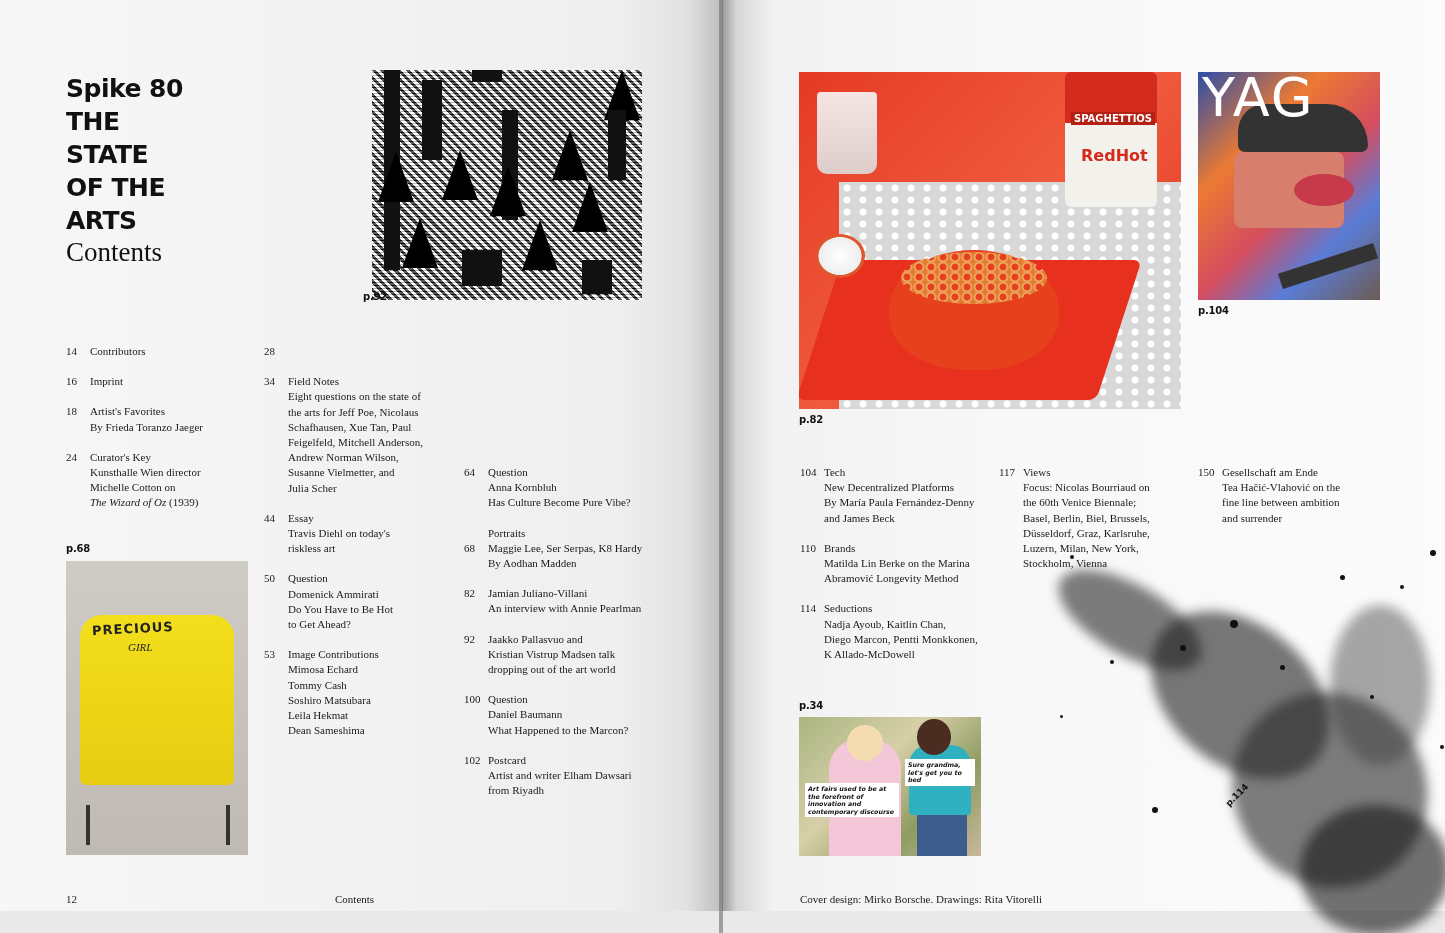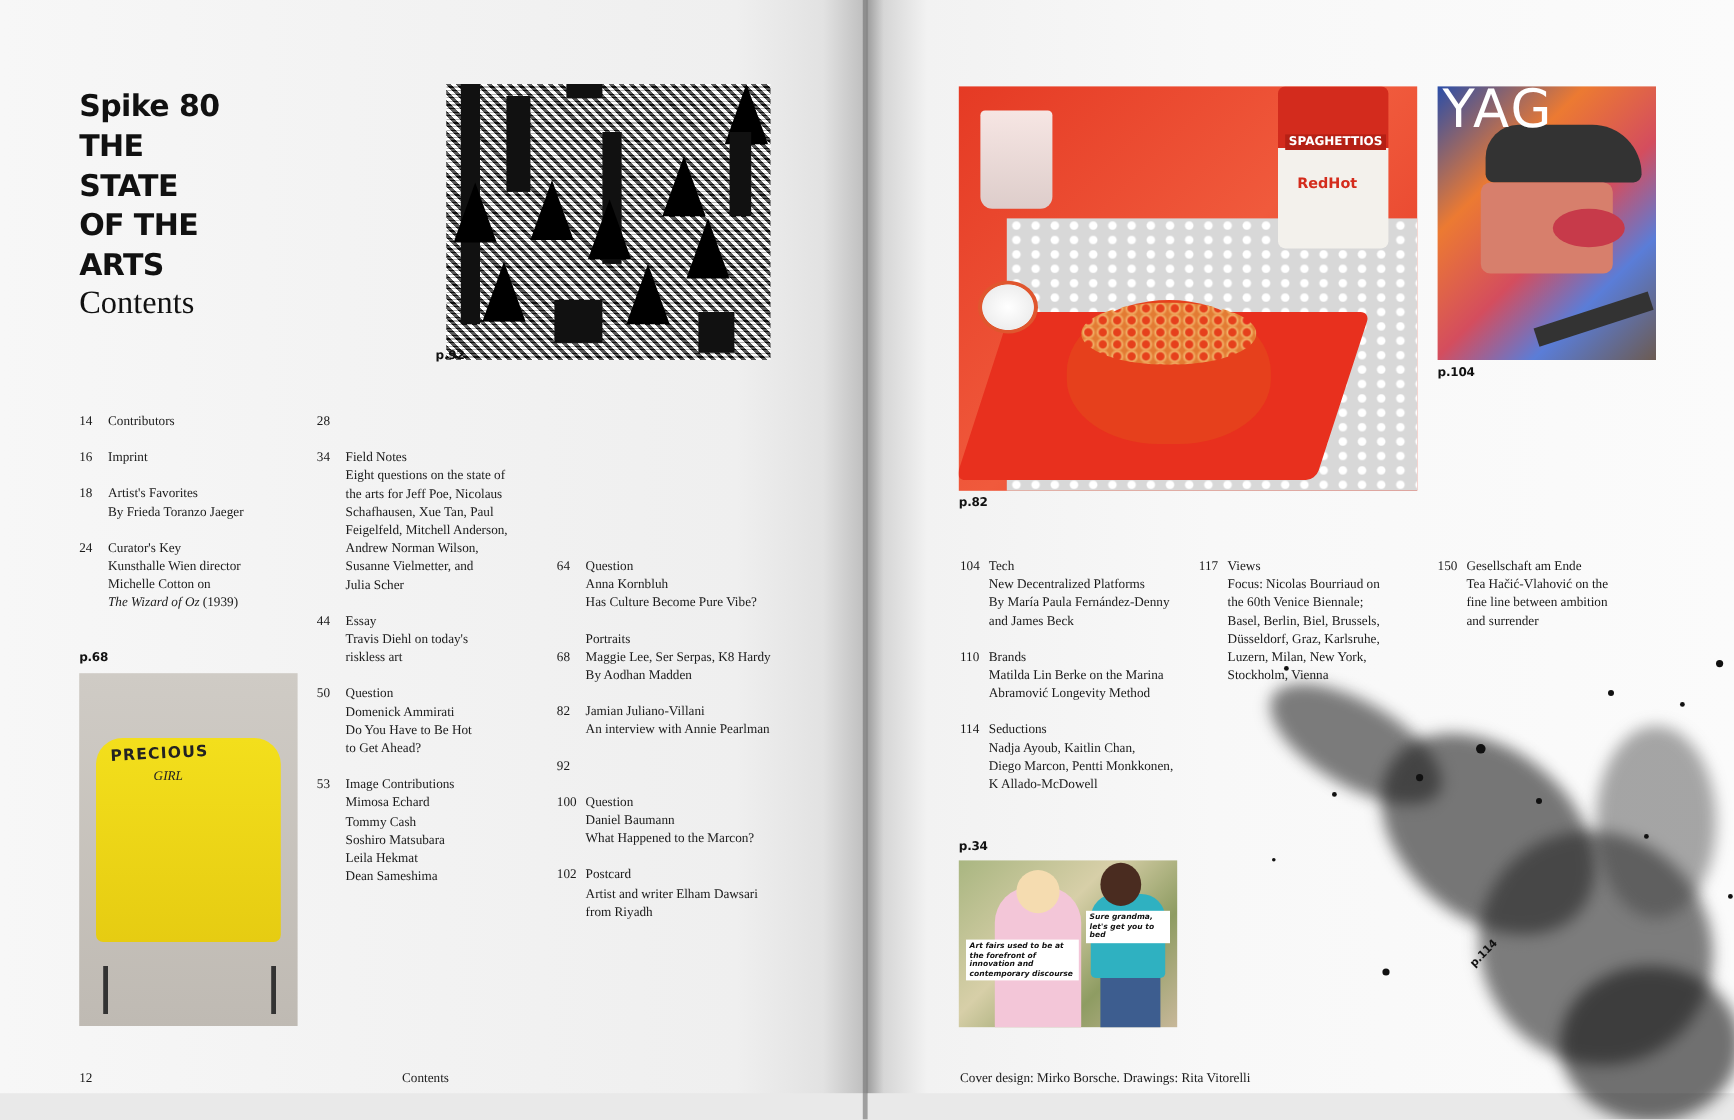--- a/index.html
+++ b/index.html
@@ -44,26 +44,26 @@
   .jacket-text2 { position: absolute; left: 62px; top: 80px; font-family: Liberation Serif, serif; font-style: italic; font-size: 11px; color: #222; }
   .jacket-leg { position: absolute; bottom: 10px; width: 4px; height: 40px; background: #333; }
 
   .img-spag { left: 799px; top: 72px; width: 382px; height: 337px; background: linear-gradient(135deg, #e53a24, #f05a3c 50%, #e23320); }
   .spag-mat { position: absolute; left: 40px; top: 110px; width: 342px; height: 227px; background: radial-gradient(circle, #fff 3px, #d8d8d8 4px) 0 0/16px 12px; }
   .spag-tray { position: absolute; left: 20px; top: 188px; width: 300px; height: 140px; background: #e8301e; border-radius: 8px; transform: skewX(-18deg); }
   .spag-bowl { position: absolute; left: 90px; top: 178px; width: 170px; height: 120px; background: #e6401c; border-radius: 50% 50% 45% 45%; }
   .spag-soup { position: absolute; left: 102px; top: 180px; width: 146px; height: 52px; background: radial-gradient(circle, transparent 3px, #f2b46a 4px, #e37b33 6px) 0 0/12px 10px; border-radius: 50%; }
   .spag-can { position: absolute; left: 266px; top: 0; width: 92px; height: 135px; background: linear-gradient(#d32b1d 0 38%, #f3f1ec 38%); border-radius: 6px; }
   .spag-can-l1 { position: absolute; left: 272px; top: 40px; font-family: "DejaVu Sans", sans-serif; font-weight: 700; font-size: 10px; color: #fff; background: #b52015; padding: 1px 3px; }
-  .spag-can-l2 { position: absolute; left: 282px; top: 74px; font-family: "DejaVu Sans", sans-serif; font-weight: 700; font-size: 12px; color: #d42c1c; }
+  .spag-can-l2 { position: absolute; left: 282px; top: 74px; font-family: "DejaVu Sans", sans-serif; font-weight: 700; font-size: 16px; color: #d42c1c; }
   .spag-glass { position: absolute; left: 18px; top: 20px; width: 60px; height: 82px; background: linear-gradient(#f8f8f8, #dcdcdc); border-radius: 4px 4px 10px 10px; opacity: .9; }
   .spag-rice { position: absolute; left: 16px; top: 162px; width: 50px; height: 44px; background: radial-gradient(#fff, #eee 60%, #e0562e 62%); border-radius: 50%; }
 
   .img-yag { left: 1198px; top: 72px; width: 182px; height: 228px; background: linear-gradient(135deg, #2b4ea8, #ec7a32 30%, #d44d5e 55%, #5a7dd8 75%, #6c5b52); }
-  .yag-title { position: absolute; left: 4px; top: -6px; font-family: "DejaVu Sans", sans-serif; font-size: 44px; color: #fff; letter-spacing: 2px; }
+  .yag-title { position: absolute; left: 4px; top: -6px; font-family: "DejaVu Sans", sans-serif; font-size: 54px; color: #fff; letter-spacing: 2px; }
   .yag-hat { position: absolute; left: 40px; top: 32px; width: 130px; height: 48px; background: #333; border-radius: 40px 60px 10px 10px; }
   .yag-face { position: absolute; left: 36px; top: 80px; width: 110px; height: 76px; background: #d77f6c; border-radius: 8px; }
   .yag-mouth { position: absolute; left: 96px; top: 102px; width: 60px; height: 32px; background: #c73a4a; border-radius: 50%; }
   .yag-gun { position: absolute; left: 80px; top: 186px; width: 100px; height: 16px; background: #333; transform: rotate(-18deg); }
 
   .img-meme { left: 799px; top: 717px; width: 182px; height: 139px; background: linear-gradient(135deg, #a9b681, #d7cfa8 40%, #8e9c62 70%, #c8b89a); }
   .meme-granny { position: absolute; left: 30px; top: 22px; width: 72px; height: 120px; background: #f3c6d8; border-radius: 30px 30px 4px 4px; }
   .meme-granny-head { position: absolute; left: 48px; top: 8px; width: 36px; height: 36px; background: #f5dcb0; border-radius: 50%; }
   .meme-girl { position: absolute; left: 110px; top: 28px; width: 62px; height: 70px; background: #2fb1c1; border-radius: 20px 20px 4px 4px; }
   .meme-girl-legs { position: absolute; left: 118px; top: 96px; width: 50px; height: 44px; background: #3d5d8f; }
@@ -218,20 +218,25 @@
     </div>
     <div class="entry">
       <span class="num">82</span>
       <div class="lines">
         <span>Jamian Juliano-Villani</span>
         <span>An interview with Annie Pearlman</span>
       </div>
     </div>
     <div class="entry">
       <span class="num">92</span>
+      <div class="lines">
+        <span>Jaakko Pallasvuo and</span>
+        <span>Kristian Vistrup Madsen talk</span>
+        <span>dropping out of the art world</span>
+      </div>
     </div>
     <div class="entry">
       <span class="num">100</span>
       <div class="lines">
         <span>Question</span>
         <span>Daniel Baumann</span>
         <span>What Happened to the Marcon?</span>
       </div>
     </div>
     <div class="entry">

